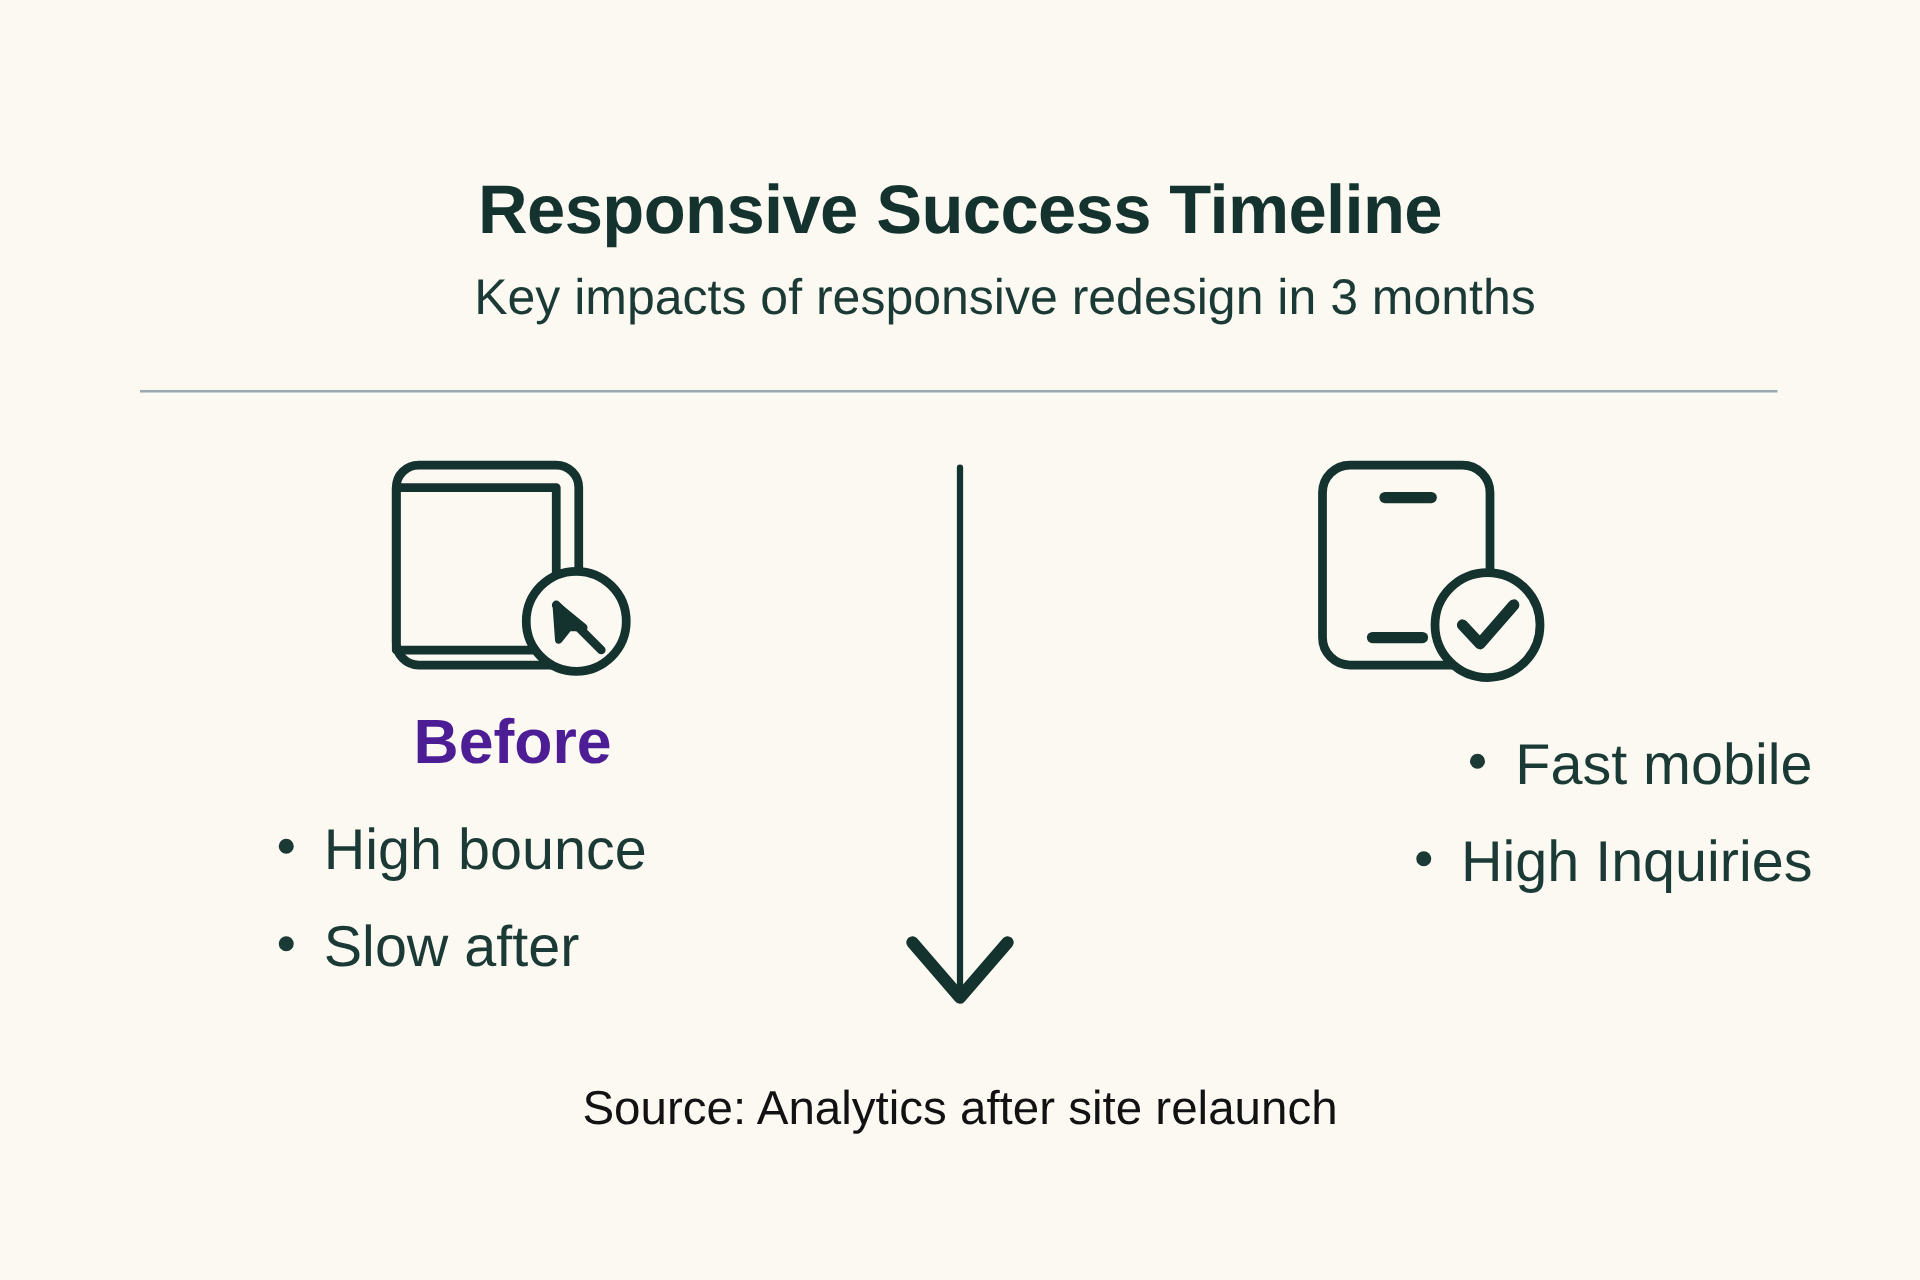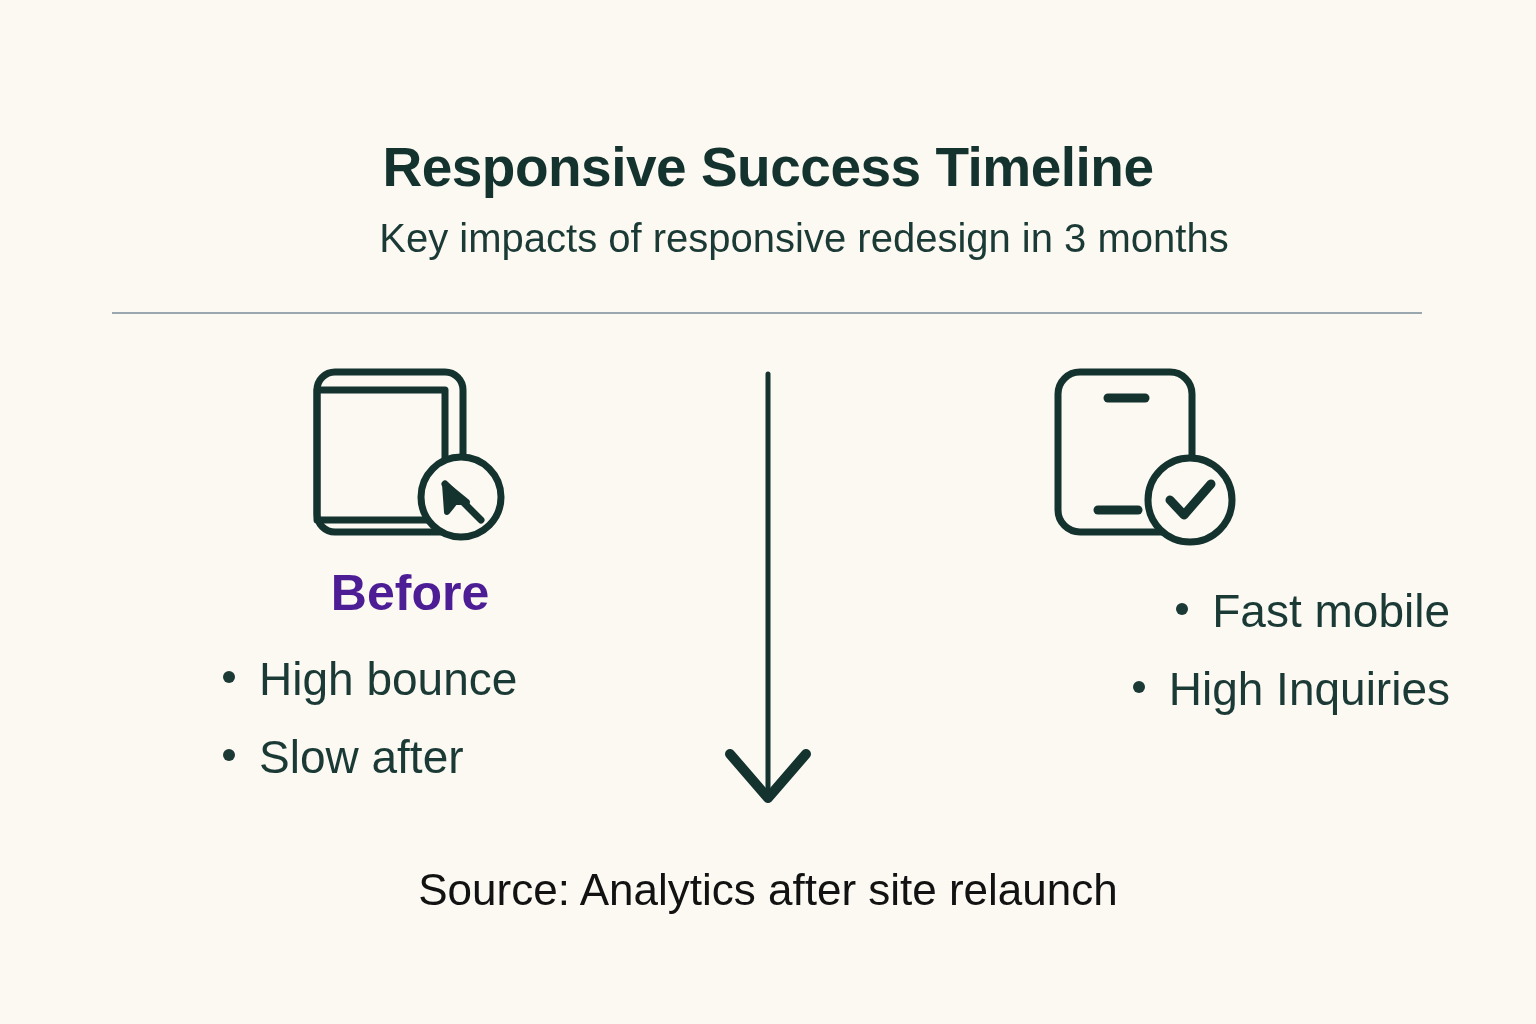--- a/index.html
+++ b/index.html
@@ -114,21 +114,21 @@
     top: 370px;
   }
 
   
   .source {
     position: absolute;
     left: 0;
     top: 868px;
     width: 1536px;
     text-align: center;
-    font-size: 44px;
+    font-size: 38px;
     color: #121212;
     line-height: 1.0;
     white-space: nowrap;
   }
 </style>
 </head>
 <body>
 
 <div id="page">
 

